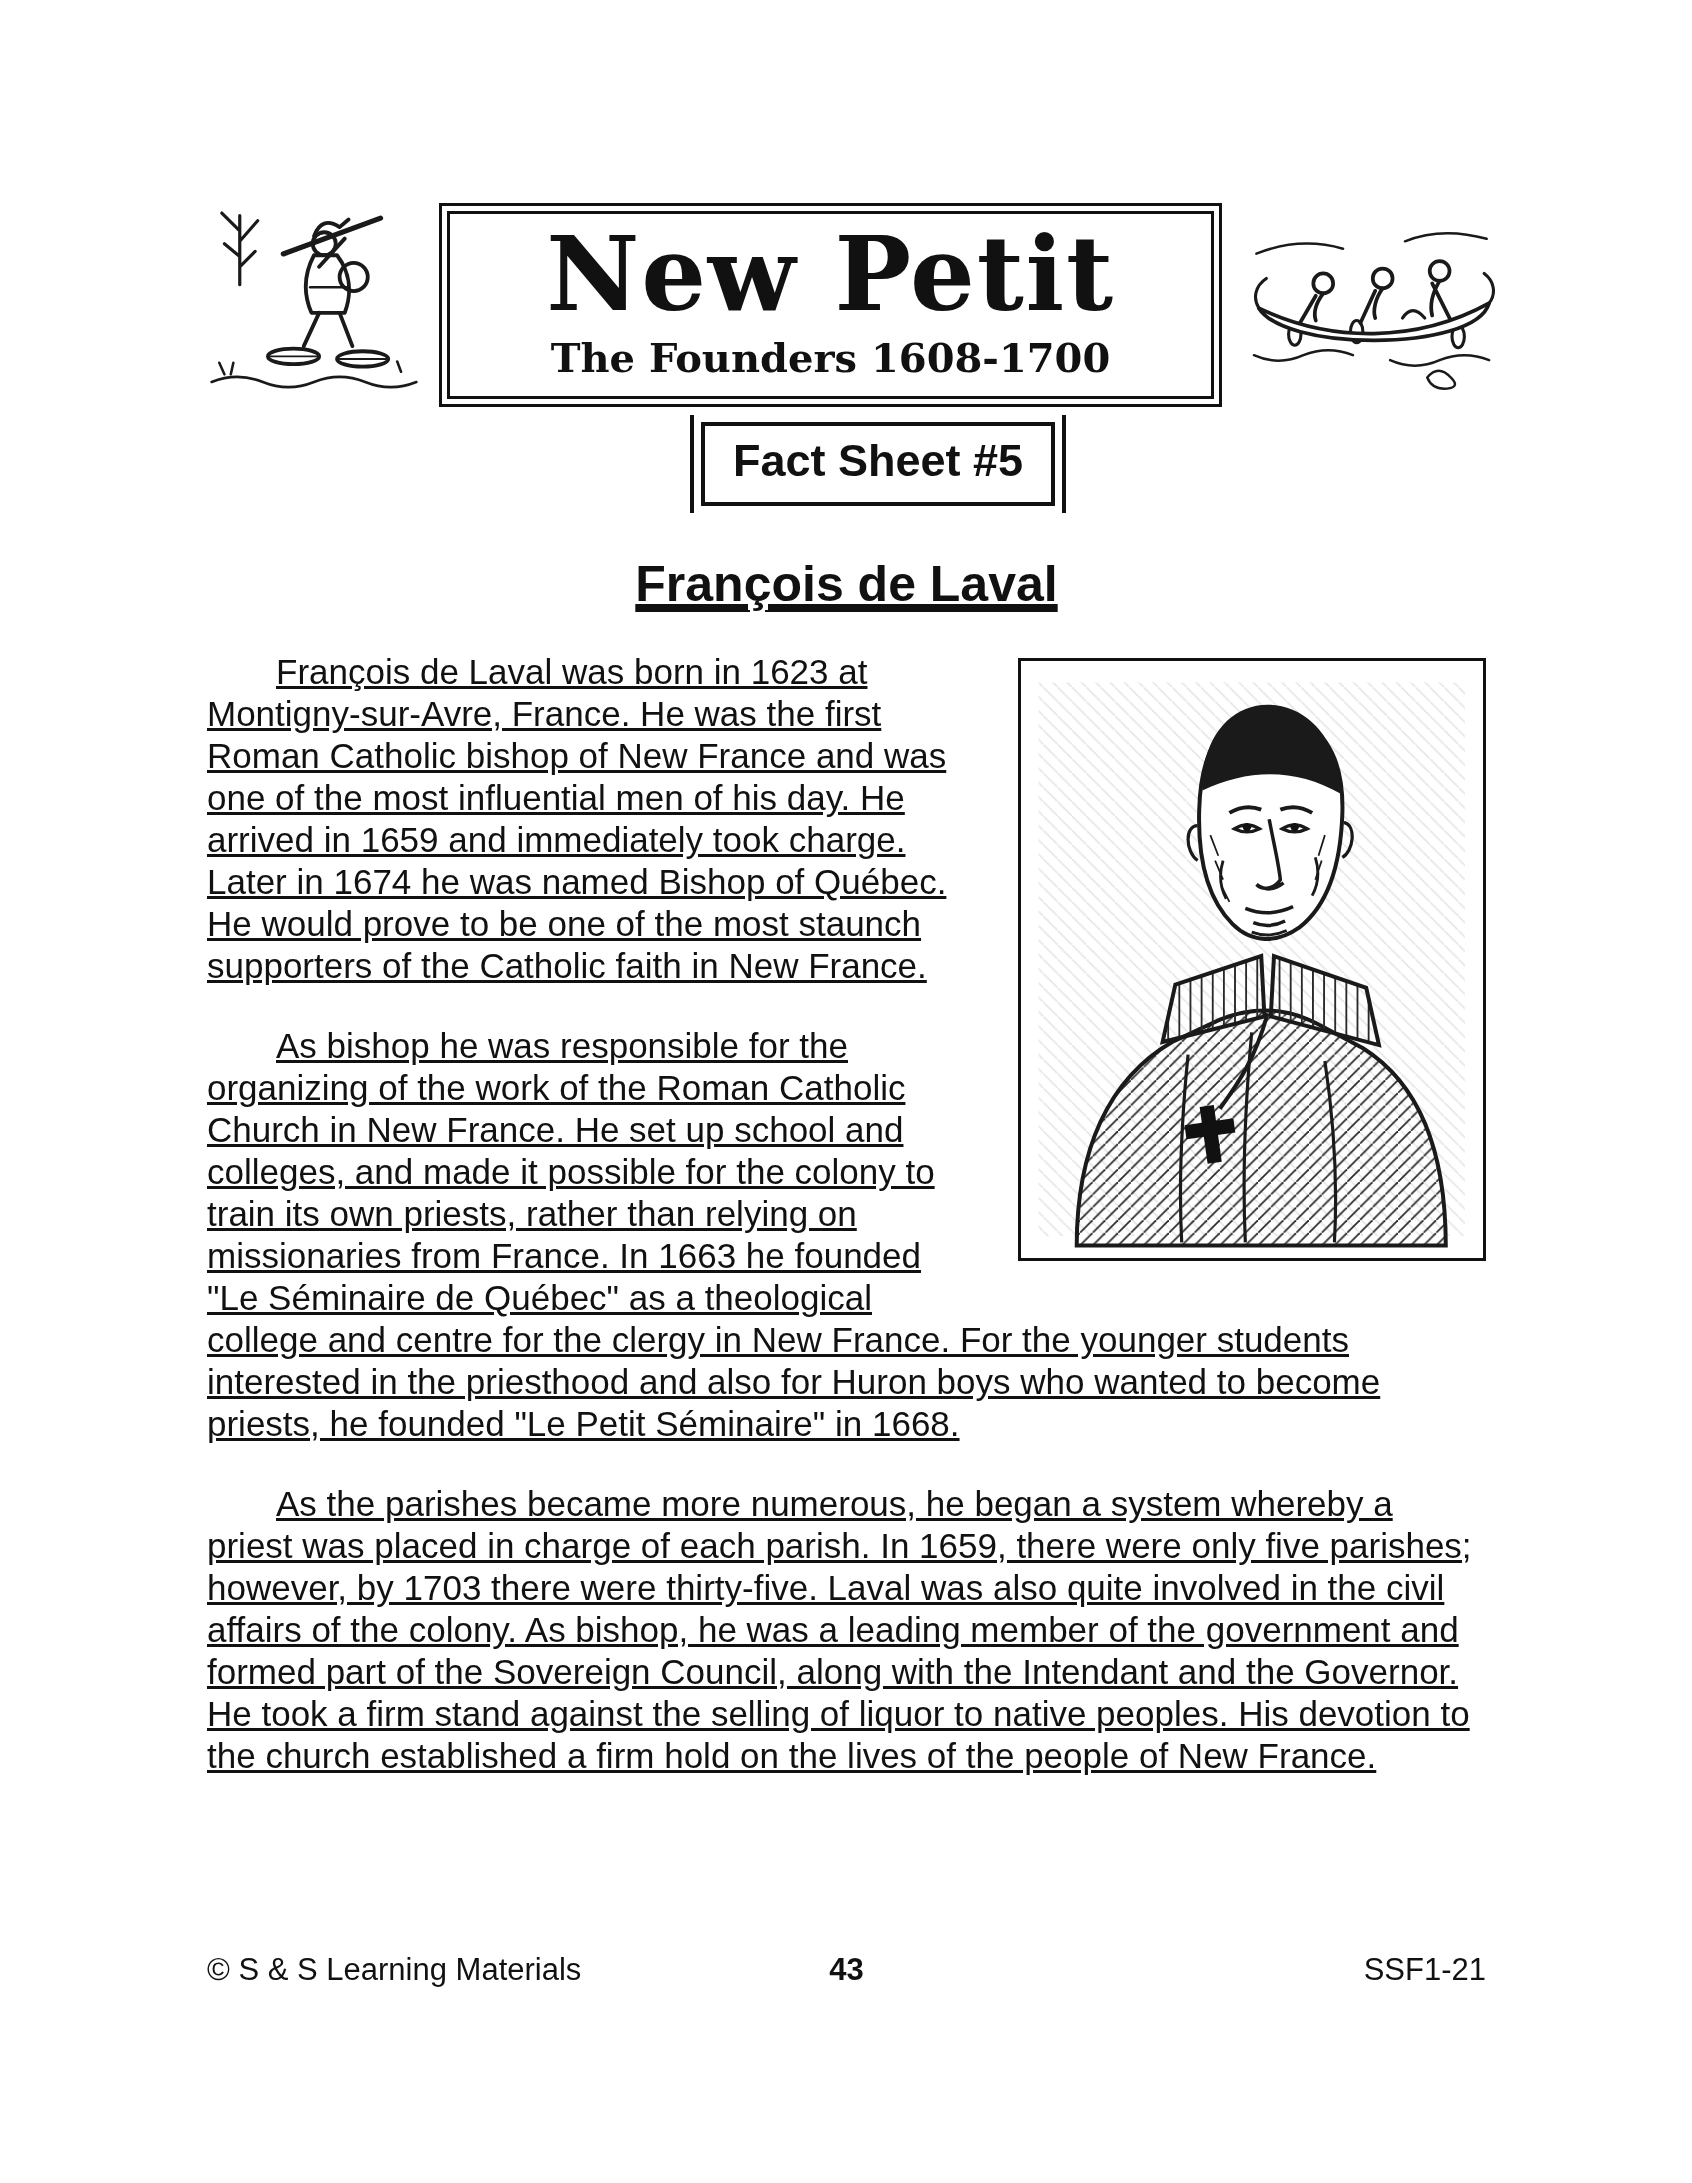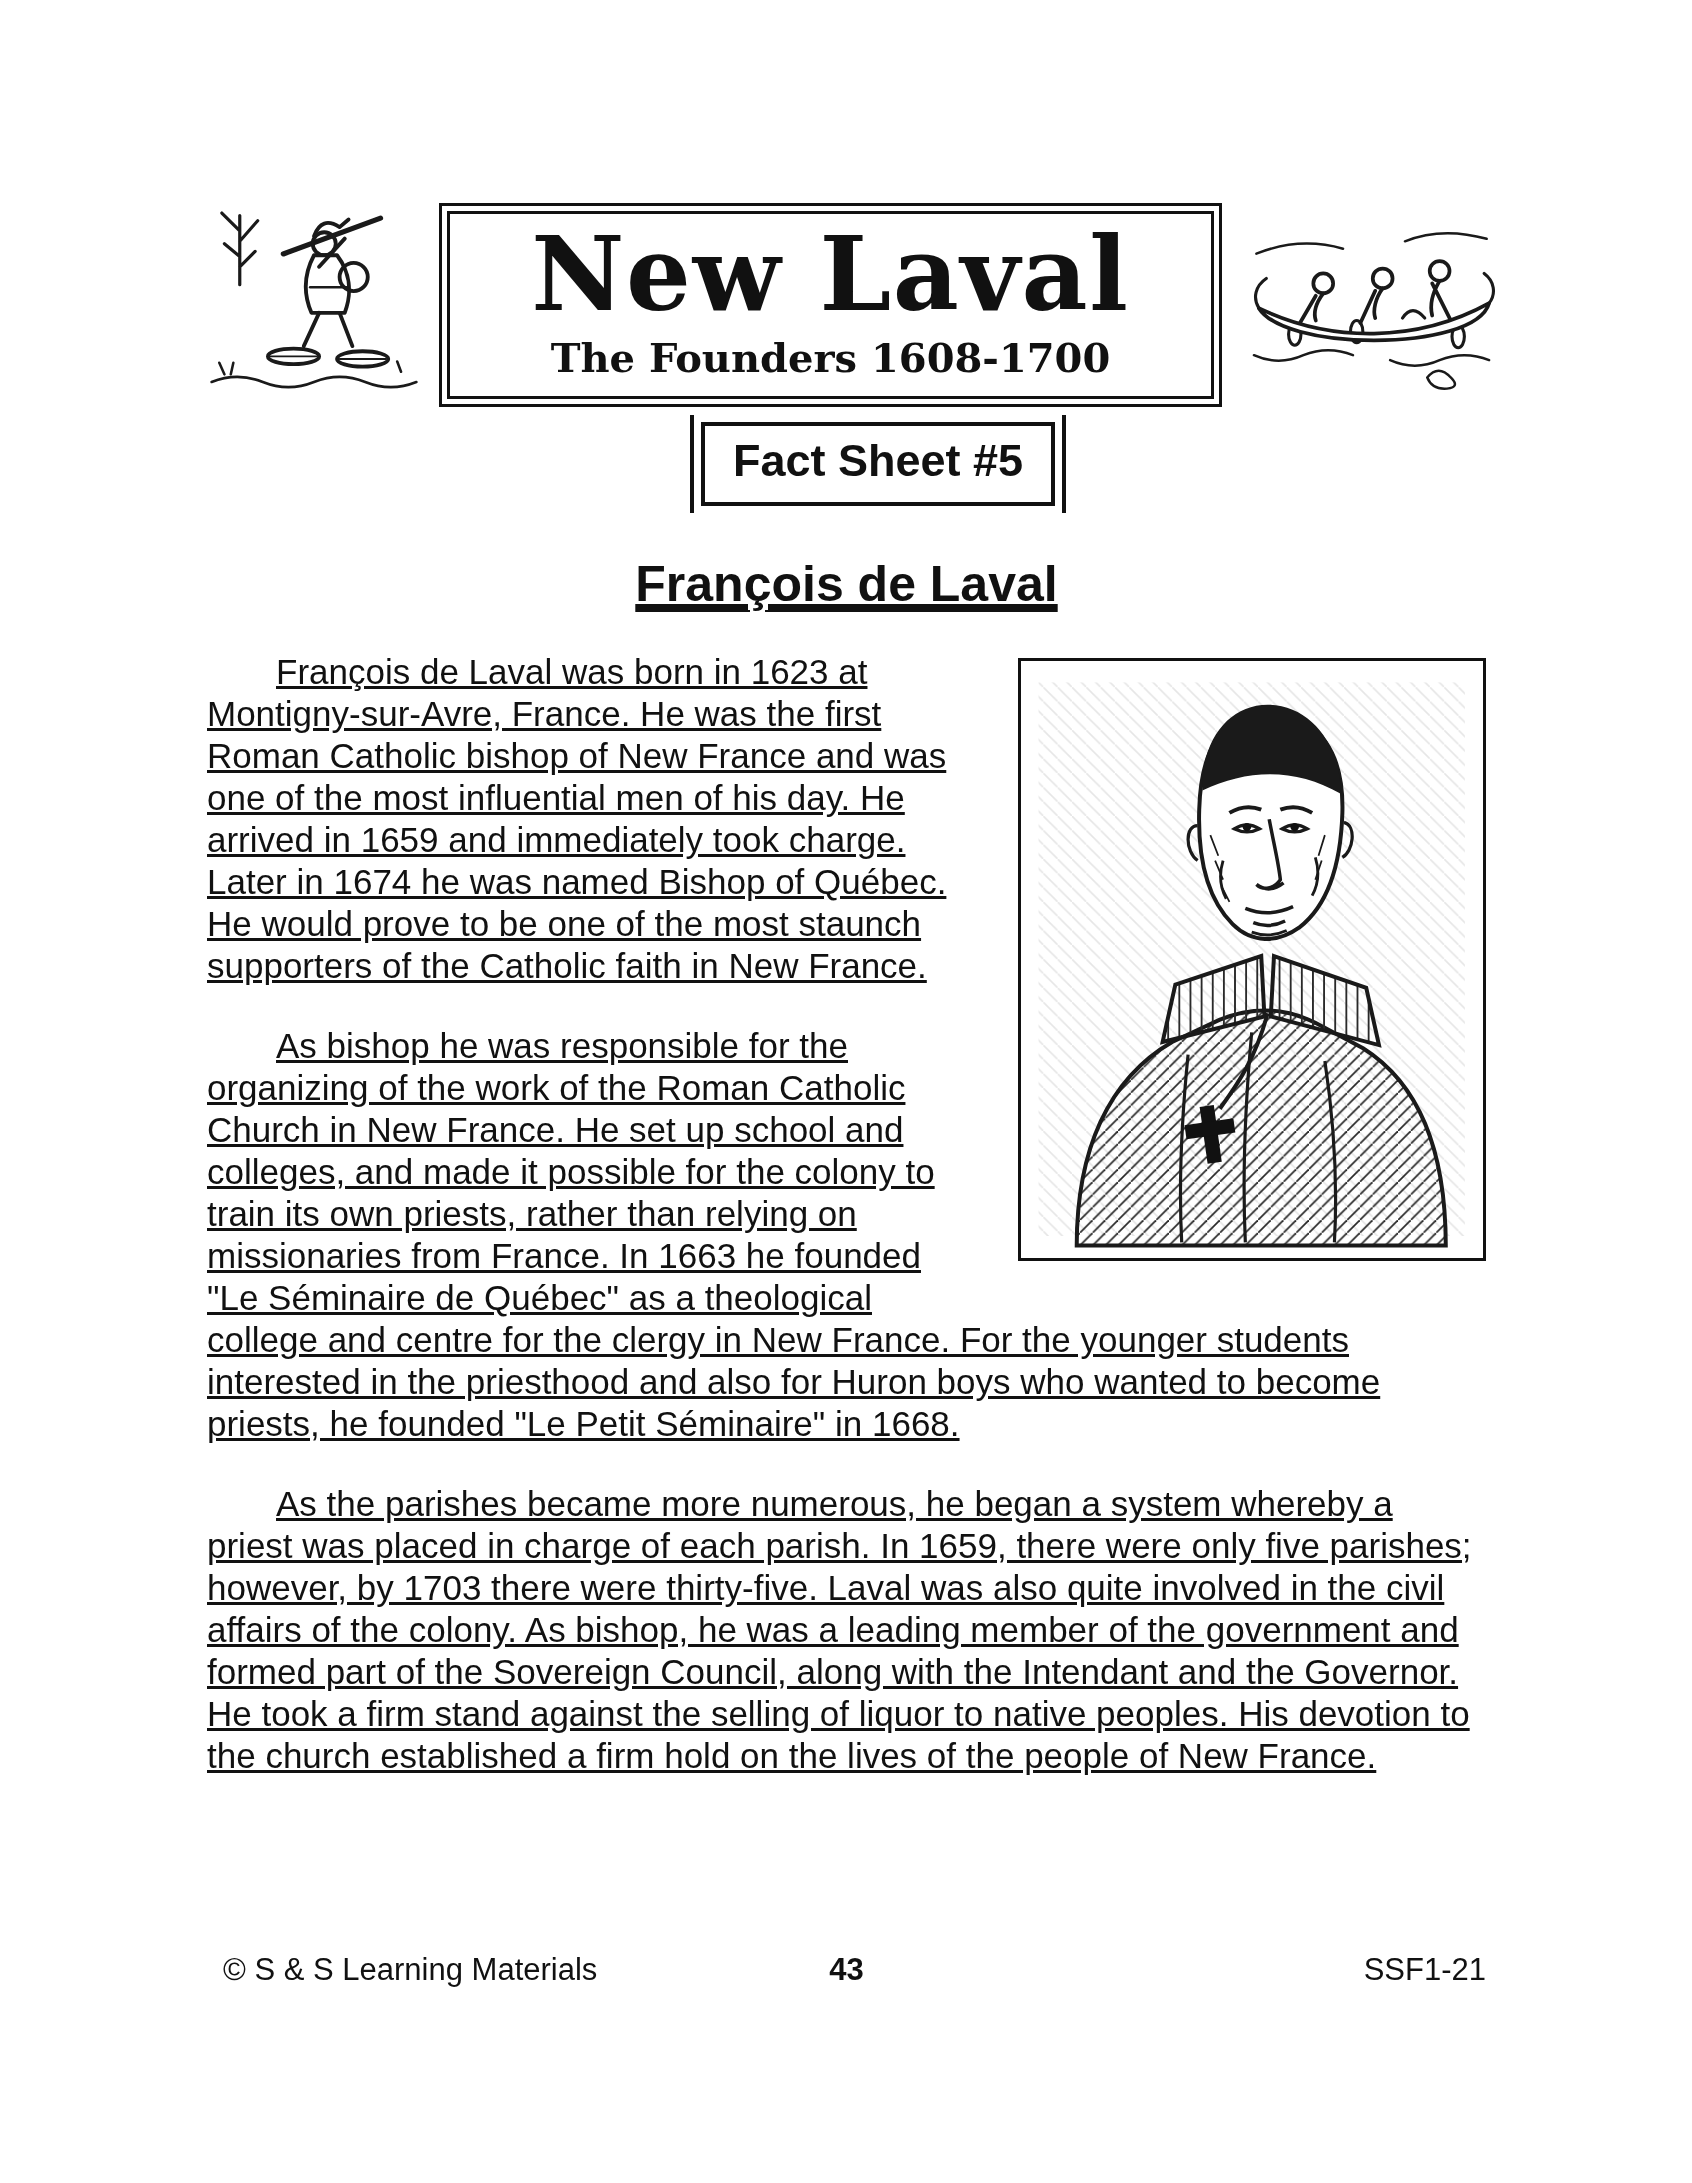--- a/index.html
+++ b/index.html
@@ -88,21 +88,21 @@
     background: #fff;
   }
   .portrait svg { width: 100%; height: 100%; }
 
   
   .page-footer {
     position: absolute;
     top: 1952px; left: 207px; width: 1279px;
     font-size: 31px;
   }
-  .f-left  { position: absolute; left: 16px; }
+  .f-left  { position: absolute; left: 0; }
   .f-center { position: absolute; left: 50%; transform: translateX(-50%); font-weight: bold; }
   .f-right { position: absolute; right: 0; }
 
   .line-art { stroke: #1a1a1a; fill: none; stroke-linecap: round; stroke-linejoin: round; }
 </style>
 </head>
 <body>
 
 <div class="page">
 
@@ -131,21 +131,21 @@
         <path d="M66 126 H102 M120 128 H156" stroke-width="1.5"></path>
 
         <path d="M20 146 Q40 138 60 146 Q80 154 100 146 Q120 138 140 146 Q160 154 180 146" stroke-width="2"></path>
         <path d="M30 140 l-4 -9 M35 140 l2 -9 M168 138 l-3 -8" stroke-width="2"></path>
       </g>
     </svg>
   </div>
 
   <div class="title-box">
     <div class="title-box-inner">
-      <div class="masthead-title">New Laval</div>
+      <div class="masthead-title">New Petit</div>
       <div class="masthead-subtitle">The Founders 1608-1700</div>
     </div>
   </div>
 
   <div class="illus illus-right">
     <svg viewBox="0 0 210 150" aria-hidden="true">
       <g class="line-art" stroke-width="3">
 
         <path d="M10 40 Q45 26 80 36 M130 30 Q160 18 196 28" stroke-width="2"></path>
 

